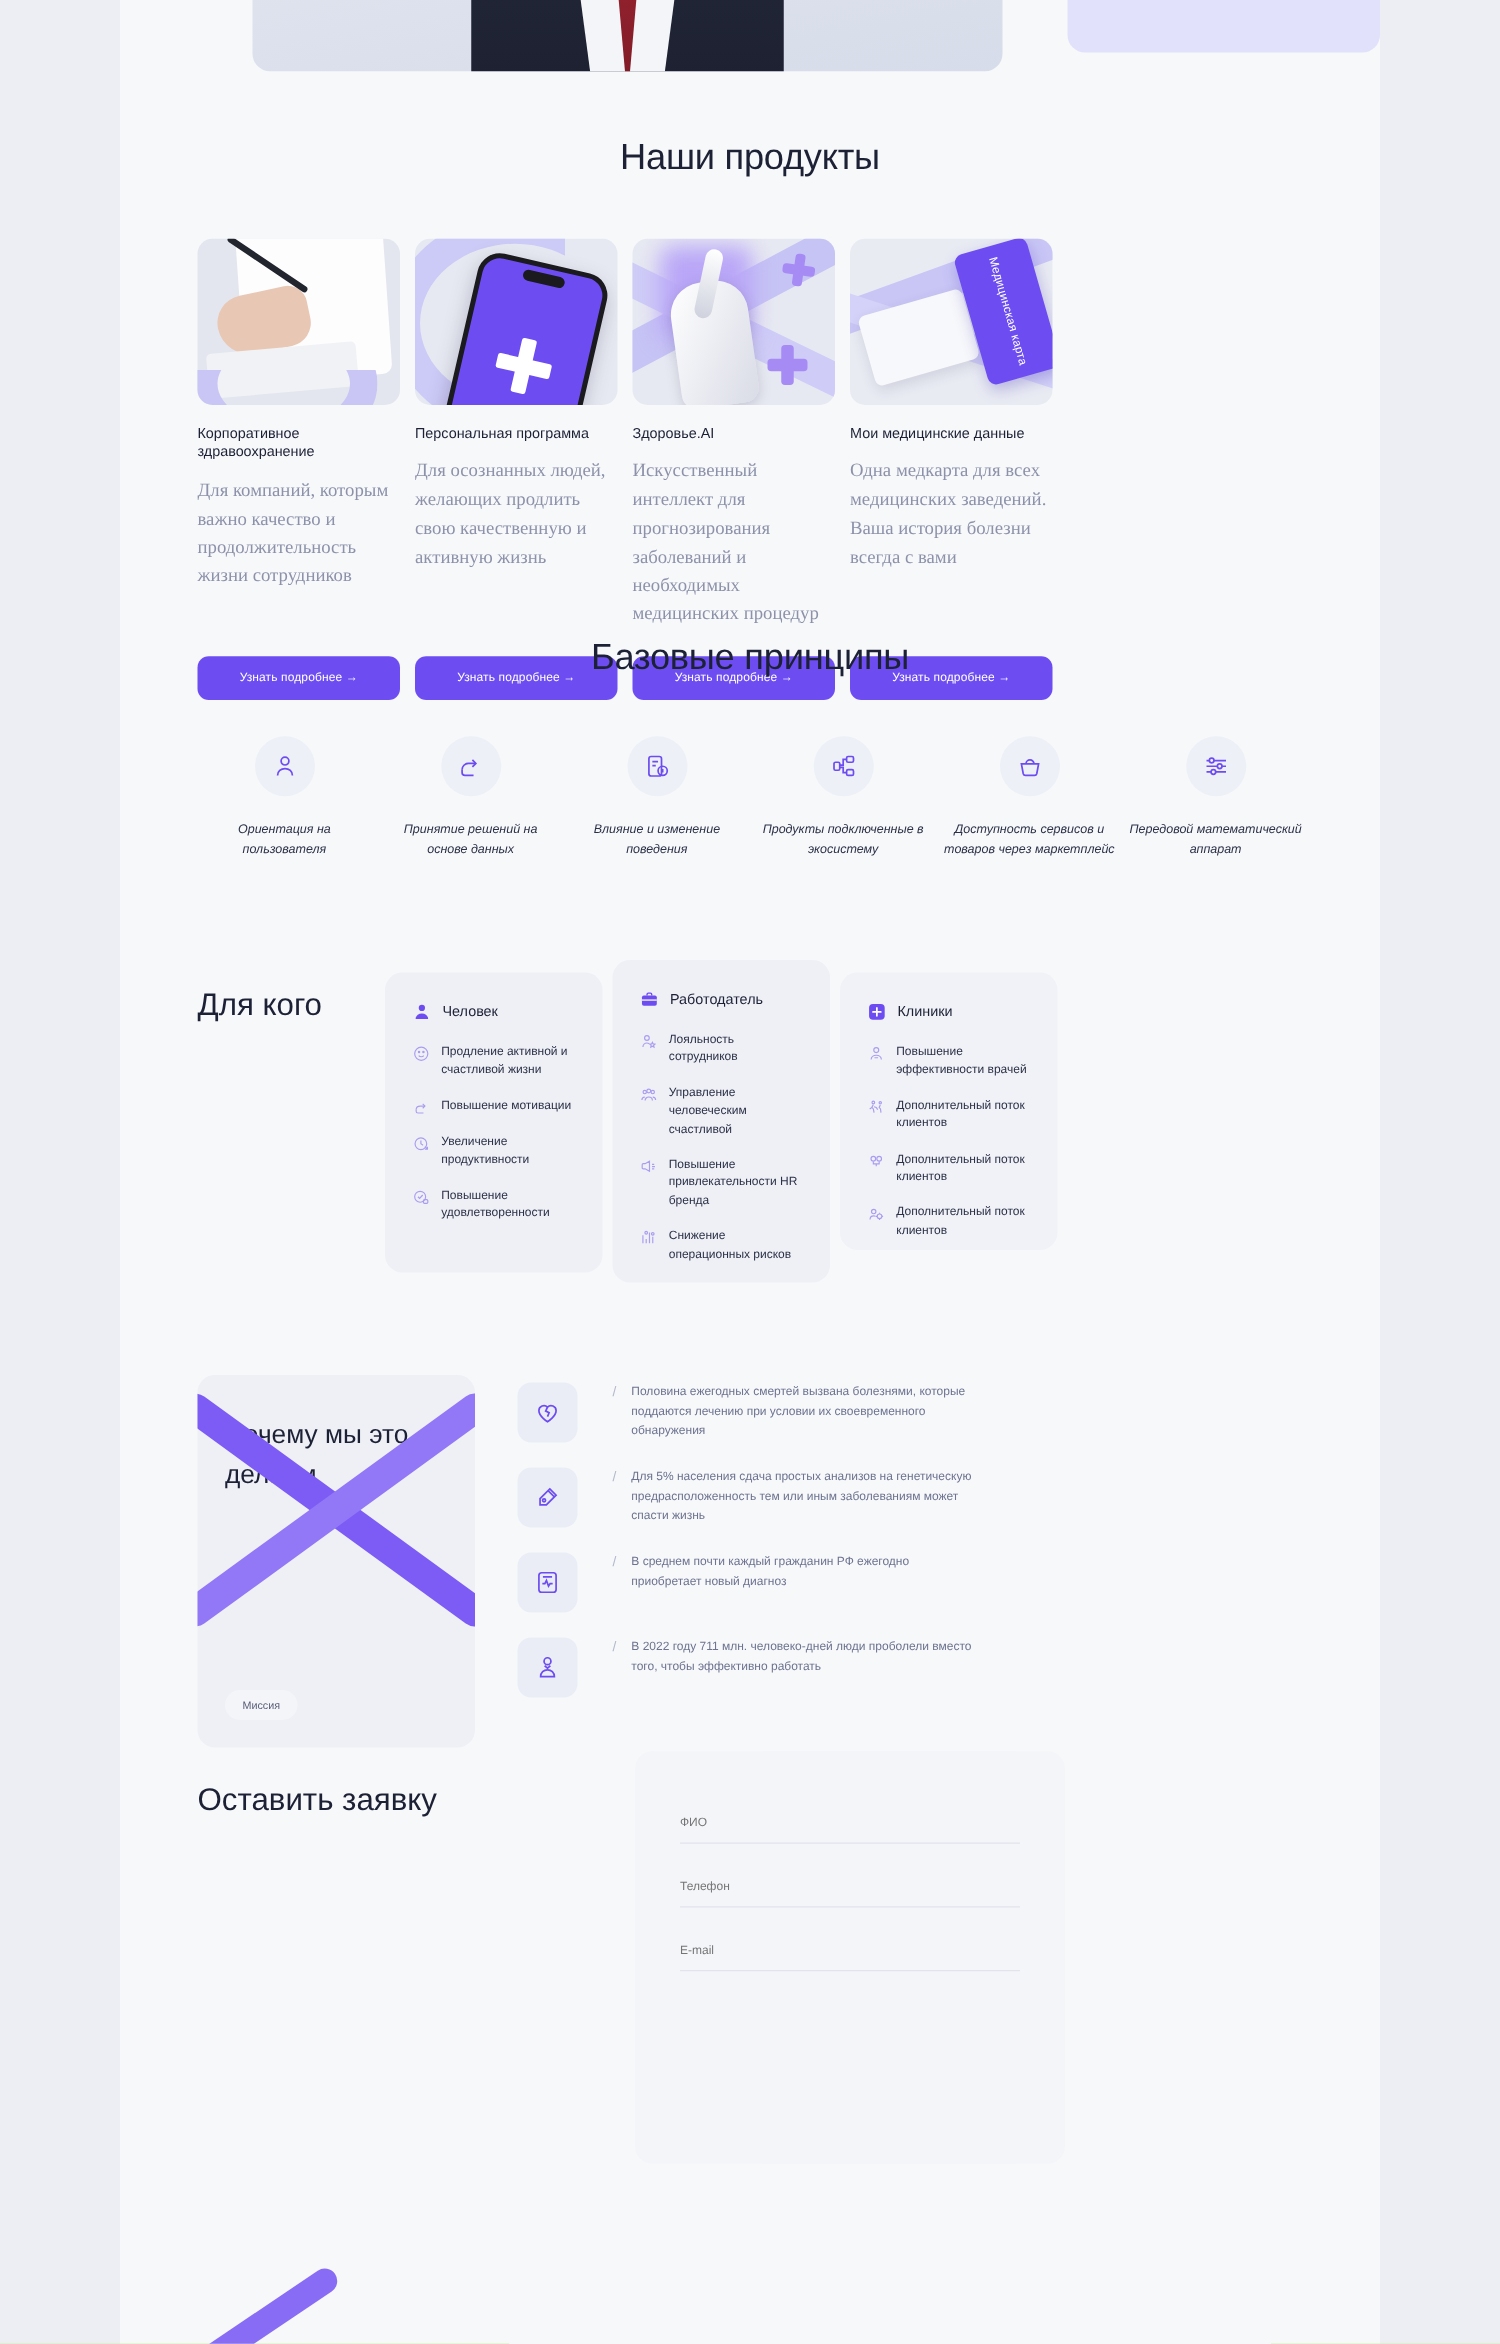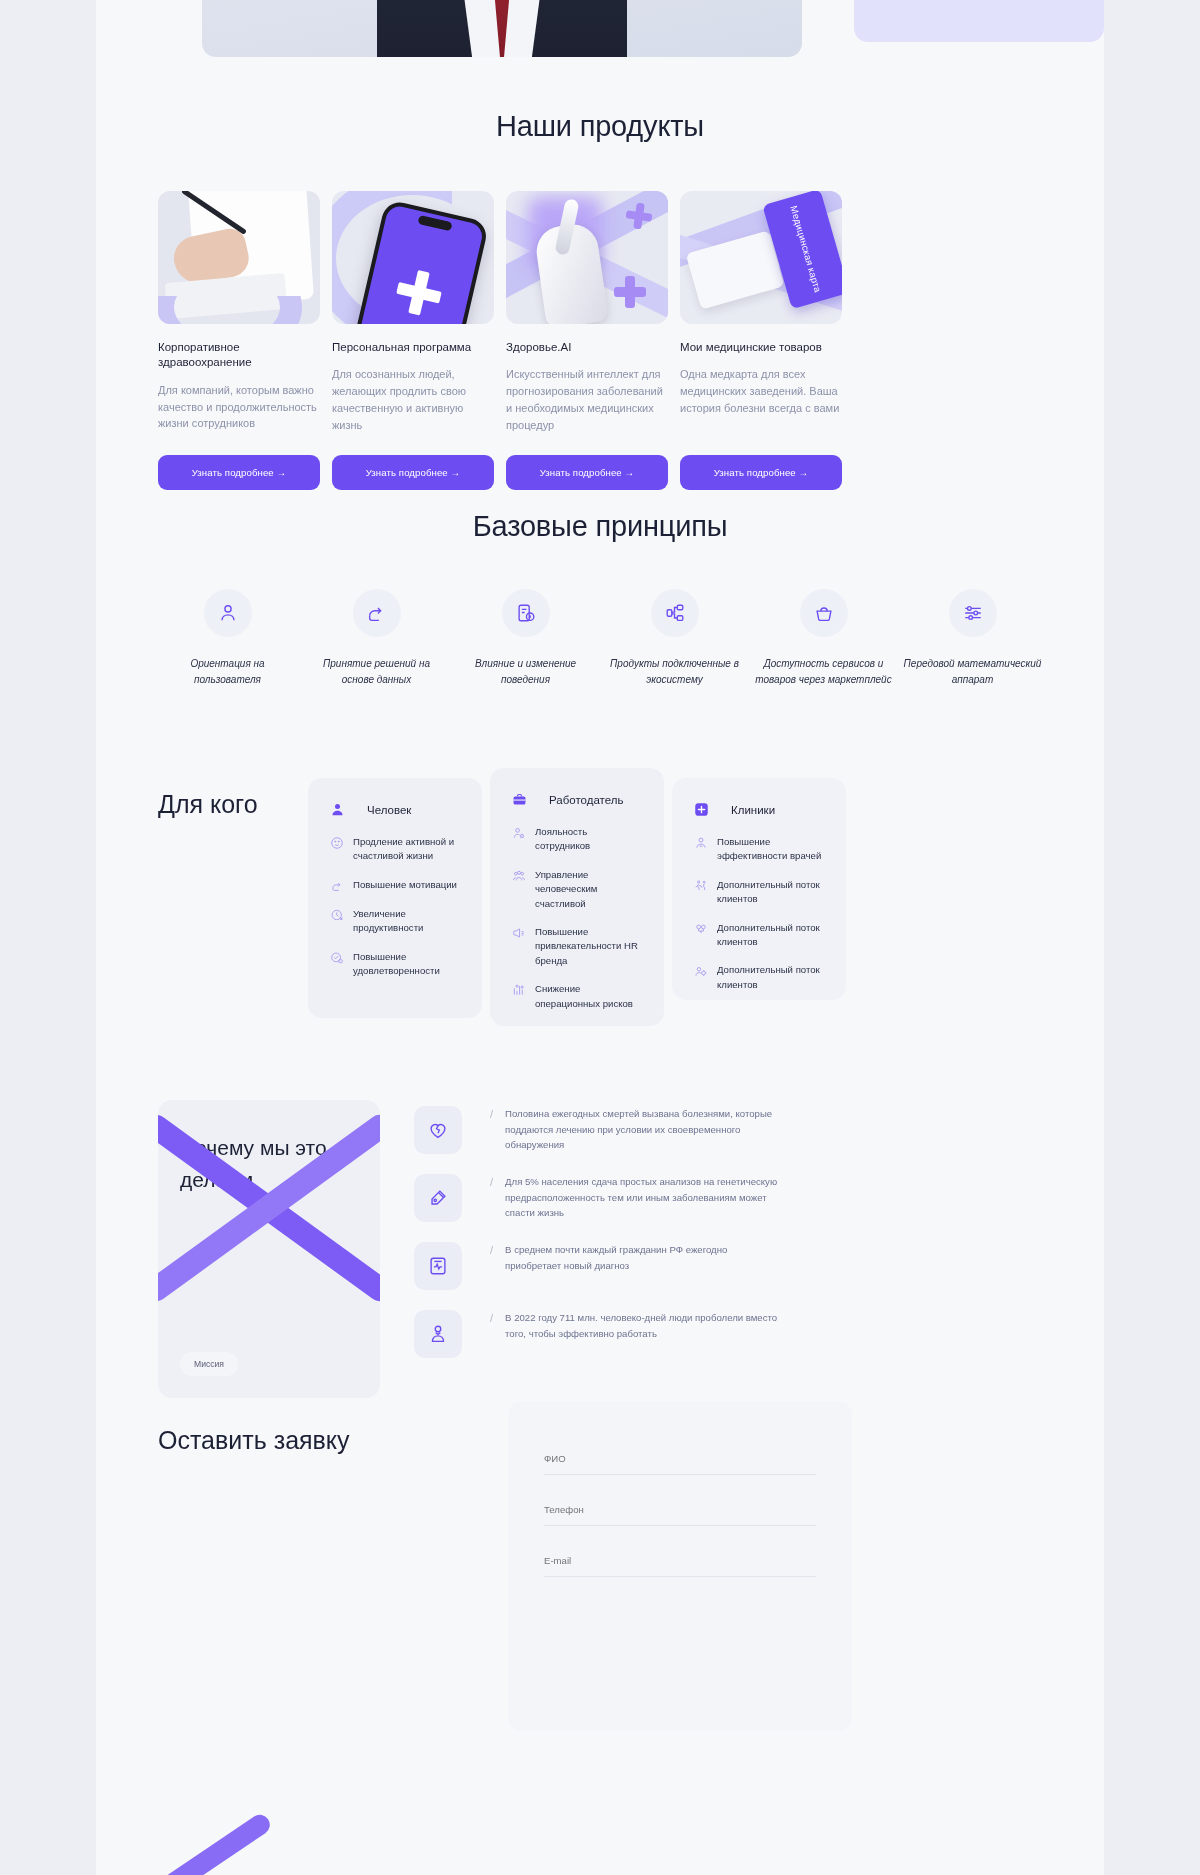--- a/index.html
+++ b/index.html
@@ -200,21 +200,21 @@
   .img4 .cardpurple span {
     position:absolute; left:50%; top:50%;
     transform:translate(-50%,-50%) rotate(90deg);
     white-space:nowrap; color:#fff; font-size:9.5px; letter-spacing:.2px;
   }
 
   .prod-name {
     margin-top: 16px; font-size: 11.5px; color:#1d2136; line-height:1.34;
   }
   .prod-desc {
-    margin-top: 11px; font-size: 11px; color:#8d92aa; line-height:1.52;
+    margin-top: 11px; font-size: 15px; color:#8d92aa; line-height:1.52;font-family:Liberation Serif, serif;
   }
   .prod-btn-row {
     display:grid; grid-template-columns: repeat(4,162px);
     column-gap:12px; padding:0 62px; margin-top: 22px;
   }
   .prod-btn {
     height: 35px; border-radius: 9px; background:#6d4df2; color:#fff;
     border:none; font-size:9.6px; font-family:inherit; cursor:pointer;
     display:flex; align-items:center; justify-content:center;
     letter-spacing:.1px;
@@ -247,21 +247,21 @@
   .fw-card.c1 { height: 240px; margin-top: 10px; }
   .fw-card.c2 { height: 258px; margin-left: 8px; margin-top: 0; }
   .fw-card.c3 { height: 222px; margin-left: 8px; margin-top: 10px; background:#f0f2f7;}
   .fw-ghost {
     position:absolute; left:-34px; top:28px;
     font-size: 46px; font-weight:400; color:#e2e5ee;
     writing-mode: vertical-rl; text-orientation: upright;
     letter-spacing:-12px; z-index:0; line-height:.8;
   }
   .fw-head { display:flex; align-items:center; gap:9px; position:relative; z-index:2; }
-  .fw-head-txt { font-size:11.5px; color:#1d2136;margin-left:13px; }
+  .fw-head-txt { font-size:11.5px; color:#1d2136; }
   .fw-list { margin-top: 18px; position:relative; z-index:2; }
   .fw-li { display:flex; gap:9px; margin-bottom:14px; }
   .fw-li-txt { font-size:9.6px; color:#2c3147; line-height:1.5; }
   .fw-ico { flex:0 0 14px; width:14px; height:14px; margin-top:1px; }
 
   
   .why { position:absolute; left:0; top:1090px; width:1008px; }
   .why-card {
     position:absolute; left:62px; top:10px;
     width: 222px; height: 298px; border-radius:14px;
@@ -395,21 +395,21 @@
 
         <div class="prod-card">
           <div class="prod-img img4">
             <div class="band"></div>
               <div class="band2"></div>
             <div class="cardwhite"></div>
             <div class="cardpurple">
               <span>Медицинская карта</span>
             </div>
           </div>
-          <div class="prod-name">Мои медицинские товаров</div>
+          <div class="prod-name">Мои медицинские данные</div>
           <div class="prod-desc">Одна медкарта для всех медицинских заведений. Ваша история болезни всегда с вами</div>
         </div>
       </div>
 
       <div class="prod-btn-row">
         <button class="prod-btn">Узнать подробнее →</button>
         <button class="prod-btn">Узнать подробнее →</button>
         <button class="prod-btn">Узнать подробнее →</button>
         <button class="prod-btn">Узнать подробнее →</button>
       </div>

